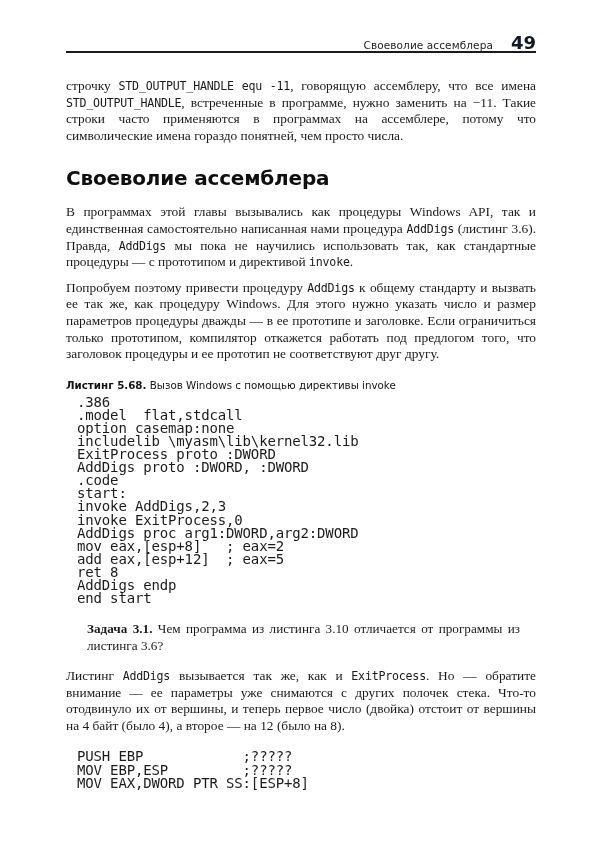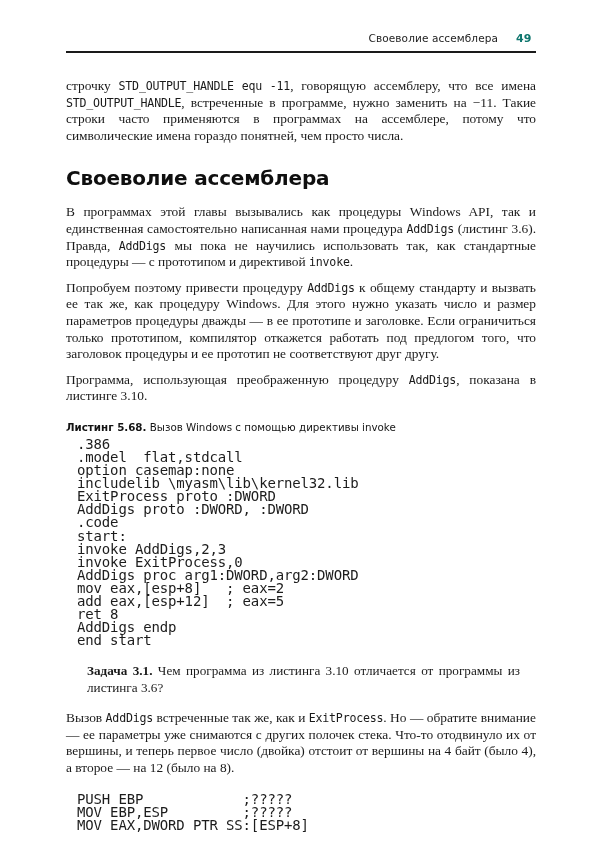--- a/index.html
+++ b/index.html
@@ -36,22 +36,22 @@
   }
   .running-head-title {
     font-family: "DejaVu Sans", sans-serif;
     font-size: 10.5px;
     letter-spacing: 0.1px;
     color: #1d1d1d;
   }
   .running-head-folio {
     font-family: "DejaVu Sans", sans-serif;
     font-weight: bold;
-    font-size: 11px;
-    color: #0f766e;
+    font-size: 18px;
+    color: #0f172a;
     min-width: 20px;
     text-align: left;
   }
   .head-rule {
     position: absolute;
     left: 66px;
     top: 51px;
     width: 470px;
     height: 2px;
     background: #1a1a1a;
@@ -144,21 +144,20 @@
   <div class="content">
 
     <p class="body-text"><span>строчку </span><span class="mono">STD_OUTPUT_HANDLE</span><span> </span><span class="mono">equ</span><span> </span><span class="mono">-11</span><span>, говорящую ассемблеру, что все имена </span><span class="mono">STD_OUTPUT_HANDLE</span><span>, встреченные в программе, нужно заменить на −11. Такие строки часто применяются в программах на ассемблере, потому что символические имена гораздо понятней, чем просто числа.</span></p>
 
     <h2 class="section-title">Своеволие ассемблера</h2>
 
     <p class="body-text"><span>В программах этой главы вызывались как процедуры Windows API, так и единственная самостоятельно написанная нами процедура </span><span class="mono">AddDigs</span><span> (листинг 3.6). Правда, </span><span class="mono">AddDigs</span><span> мы пока не научились использовать так, как стандартные процедуры — с прототипом и директивой </span><span class="mono">invoke</span><span>.</span></p>
 
     <p class="body-text"><span>Попробуем поэтому привести процедуру </span><span class="mono">AddDigs</span><span> к общему стандарту и вызвать ее так же, как процедуру Windows. Для этого нужно указать число и размер параметров процедуры дважды — в ее прототипе и заголовке. Если ограничиться только прототипом, компилятор откажется работать под предлогом того, что заголовок процедуры и ее прототип не соответствуют друг другу.</span></p>
 
-    <p class="body-text"><span>Программа, использующая преображенную процедуру </span><span class="mono">AddDigs</span><span>, показана в листинге 3.10.</span></p>
 
     <div class="listing-caption"><span class="lead">Листинг 5.68.</span><span> Вызов Windows с помощью директивы invoke</span></div>
 
     <pre class="code-block">.386
 .model  flat,stdcall
 option casemap:none
 includelib \myasm\lib\kernel32.lib
 ExitProcess proto :DWORD
 AddDigs proto :DWORD, :DWORD
 .code
@@ -169,21 +168,21 @@
 mov eax,[esp+8]   ; eax=2
 add eax,[esp+12]  ; eax=5
 ret 8
 AddDigs endp
 end start</pre>
 
     <div class="task-block">
       <p><span class="task-lead">Задача 3.1.</span><span> Чем программа из листинга 3.10 отличается от программы из листинга 3.6?</span></p>
     </div>
 
-    <p class="body-text"><span>Вызов </span><span class="mono">AddDigs</span><span> встреченные так же, как и </span><span class="mono">ExitProcess</span><span>. Но — обратите внимание — ее параметры уже снимаются с других полочек стека. Что-то отодвинуло их от вершины, и теперь первое число (двойка) отстоит от вершины на 4 байт (было 4), а второе — на 12 (было на 8).</span></p>
+    <p class="body-text"><span>Листинг </span><span class="mono">AddDigs</span><span> вызывается так же, как и </span><span class="mono">ExitProcess</span><span>. Но — обратите внимание — ее параметры уже снимаются с других полочек стека. Что-то отодвинуло их от вершины, и теперь первое число (двойка) отстоит от вершины на 4 байт (было 4), а второе — на 12 (было на 8).</span></p>
 
 
     <div class="spacer-sm"></div>
 
     <pre class="code-block">PUSH EBP            ;?????
 MOV EBP,ESP         ;?????
 MOV EAX,DWORD PTR SS:[ESP+8]</pre>
 
   </div>
 </div>

